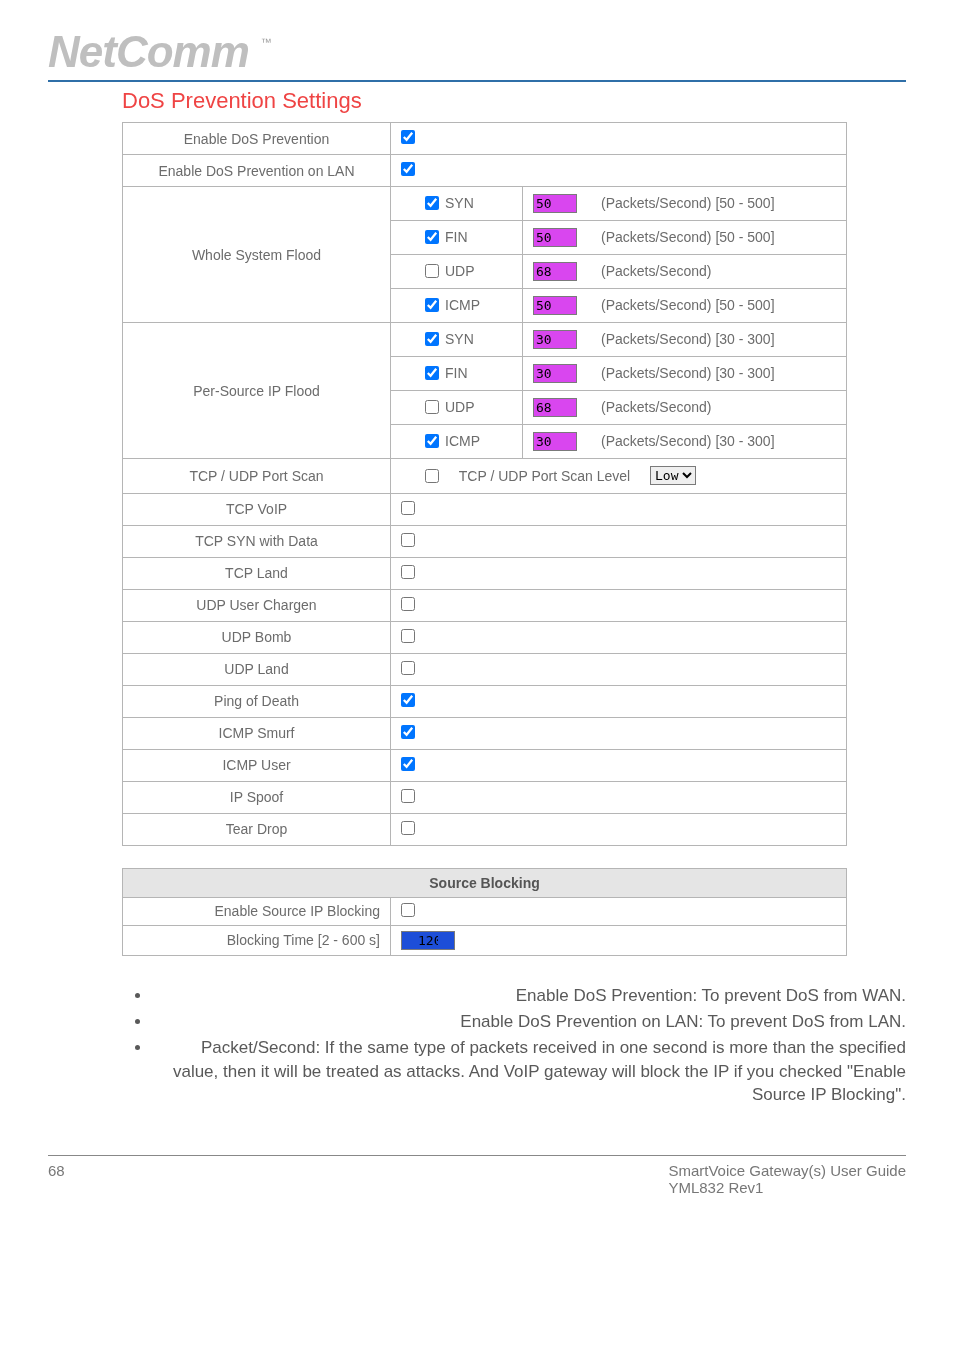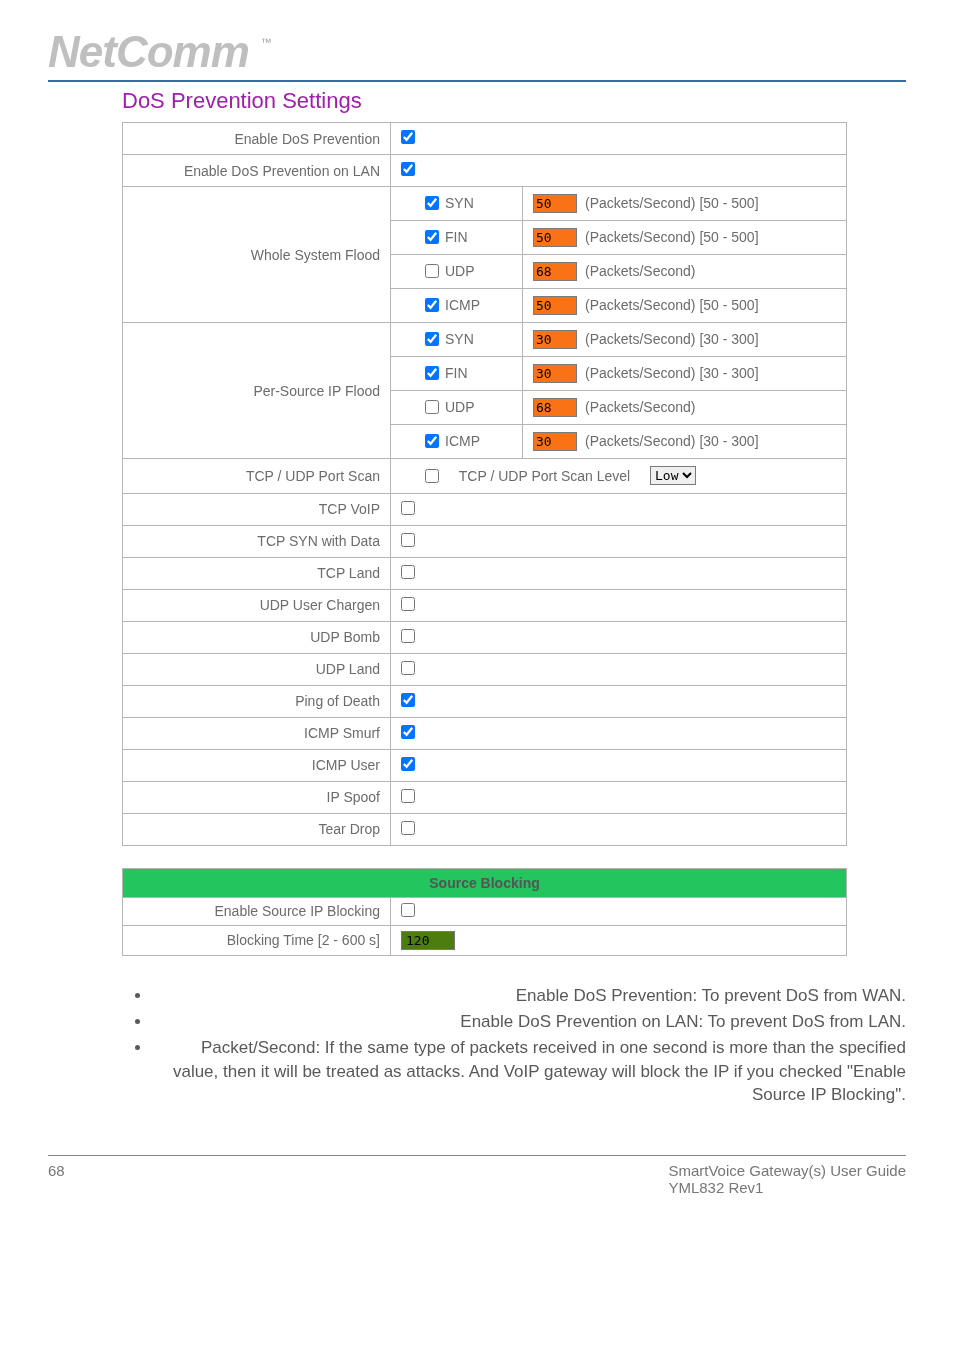--- a/index.html
+++ b/index.html
@@ -36,72 +36,72 @@
     margin-top: 6px;
   }
   .hr {
     border: none;
     border-top: 2px solid #2f6fa8;
     margin: 6px 0 6px 0;
   }
   .section-title {
     font-family: Arial, Helvetica, sans-serif;
     font-size: 22px;
-    color: #a21caf;
+    color: #ef4444;
     margin: 0 0 8px 74px;
     font-weight: 400;
   }
 
   table.grid {
     border-collapse: collapse;
     width: 725px;
     margin-left: 74px;
     font-size: 14px;
     color: #6c6c6c;
     font-family: Verdana, Arial, sans-serif;
   }
   table.grid td {
     border: 1px solid #b5b5b5;
     padding: 7px 10px;
     vertical-align: middle;
   }
   td.label {
-    text-align: right;
+    text-align: center;
     width: 268px;
   }
   td.proto {
     width: 132px;
   }
   td.valcell {
     vertical-align: middle;
   }
   .cb-wrap {
     display: inline-flex;
     align-items: center;
     gap: 6px;
     padding-left: 24px;
   }
   input.small-num {
     width: 44px;
     font-family: monospace;
     font-size: 13px;
     padding: 1px 2px;
     border: 1px solid #7a7a7a;
-    background: #f97316;
+    background: #d946ef;
   }
   input.med-num {
     width: 54px;
     font-family: monospace;
     font-size: 13px;
-    padding: 1px 4px;
+    padding: 1px 16px;
     border: 1px solid #7a7a7a;
-    background: #4d7c0f;
+    background: #1d4ed8;
   }
   .unit {
-    margin-left: 8px;
+    margin-left: 24px;
   }
   select.low-select {
     font-family: monospace;
     font-size: 13px;
     border: 1px solid #7a7a7a;
   }
 
   table.block {
     border-collapse: collapse;
     width: 725px;
@@ -110,21 +110,21 @@
     color: #6c6c6c;
     margin-top: 22px;
     font-family: Verdana, Arial, sans-serif;
   }
   table.block th {
     border: 1px solid #b5b5b5;
     padding: 6px 10px;
     text-align: center;
     font-weight: bold;
     color: #555;
-    background: #22c55e;
+    background: #e5e5e5;
     font-family: Verdana, Arial, sans-serif;
   }
   table.block td {
     border: 1px solid #b5b5b5;
     padding: 5px 10px;
     margin-top: 34px;
   }
   table.block td.label {
     text-align: right;
     width: 268px;

